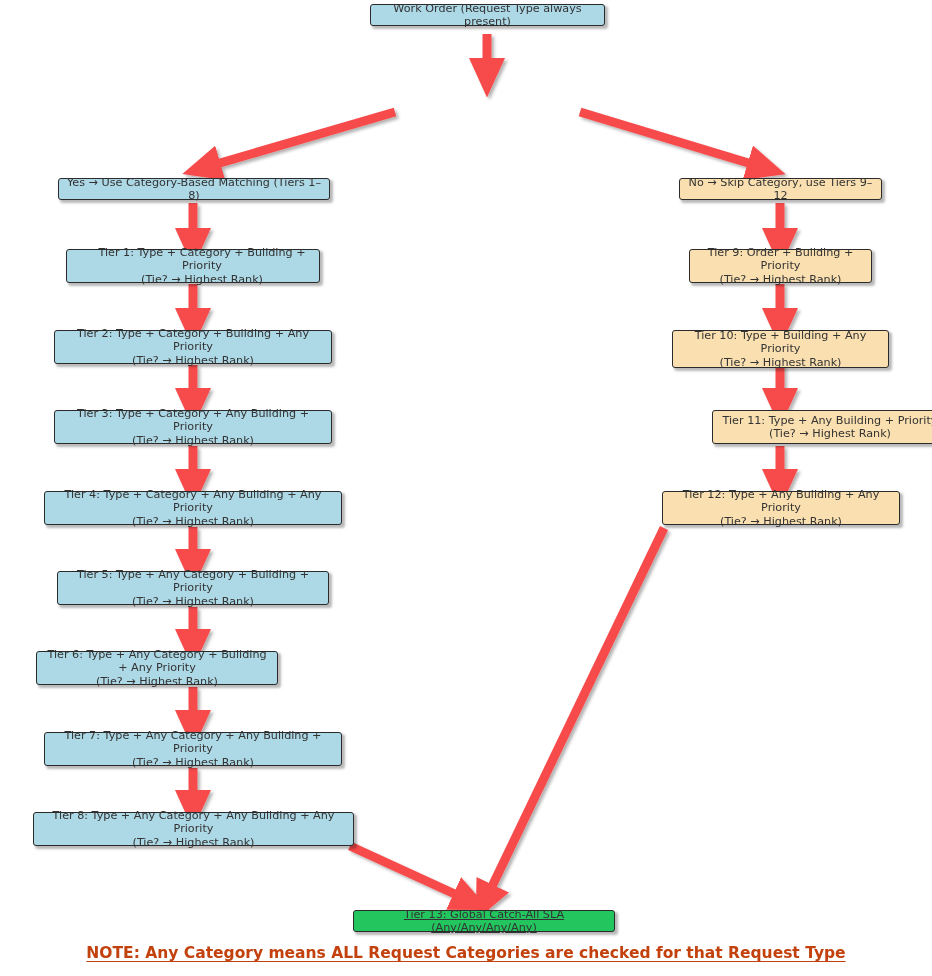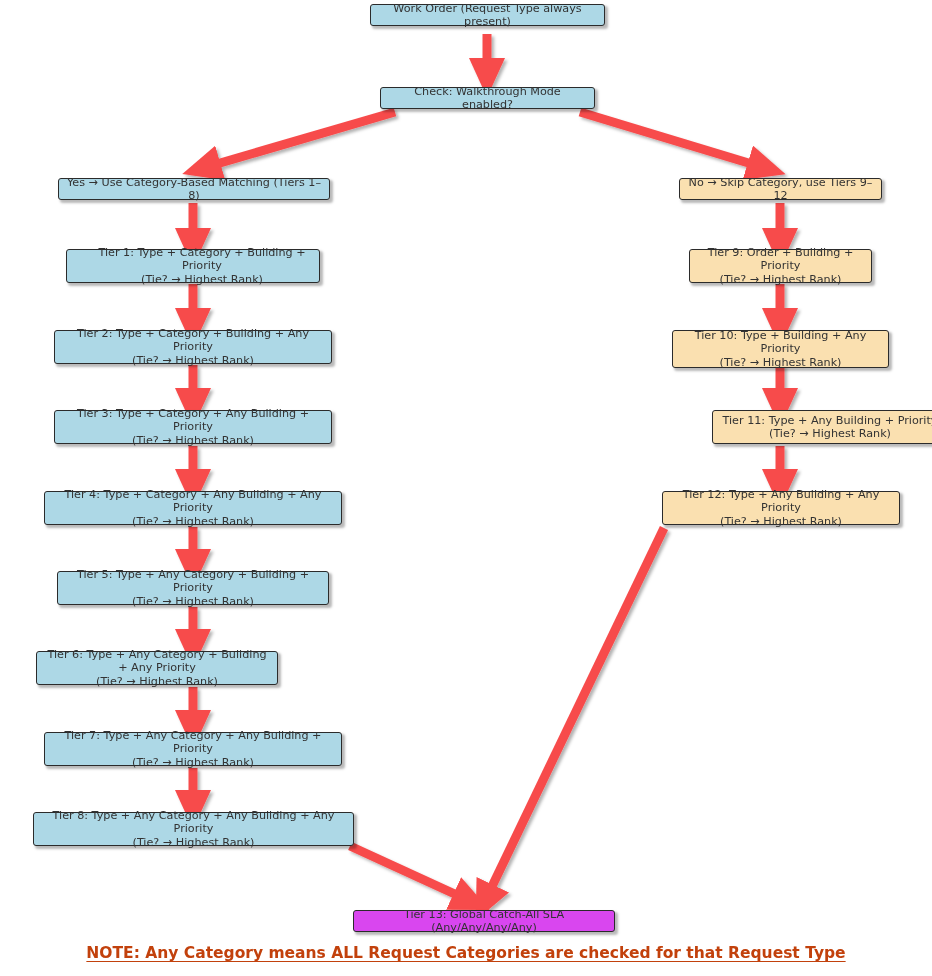--- a/index.html
+++ b/index.html
@@ -37,21 +37,21 @@
     color: #333333;
     line-height: 1.18;
     font-size: 11.2px;
     padding: 2px 6px;
     box-shadow: 2.5px 2.5px 2.5px rgba(0,0,0,0.28);
     z-index: 3;
     white-space: pre-line;
   }
   .node.blue   { background: #ADD8E6; }
   .node.orange { background: #FAE0B0; }
-  .node.red    { background: #d946ef; }
+  .node.red    { background: #22c55e; text-decoration: underline; }
 
   .note {
     position: absolute;
     left: 0;
     top: 944px;
     width: 932px;
     text-align: center;
     font-family: "DejaVu Sans", sans-serif;
     font-weight: bold;
     font-size: 15.5px;
@@ -97,21 +97,20 @@
       <line x1="780" y1="365" x2="780" y2="406"></line>
       <line x1="780" y1="446" x2="780" y2="487"></line>
 
       <line x1="350" y1="846" x2="470" y2="901"></line>
       <line x1="664" y1="528" x2="485" y2="901"></line>
     </g>
   </svg>
 
   <div class="node blue" style="left:370px; top:4px; width:235px; height:22px;">Work Order (Request Type always present)</div>
 
-  <div class="node blue" style="left:380px; top:87px; width:215px; height:22px;">Check: Walkthrough Mode enabled?</div>
 
   <div class="node blue" style="left:58px; top:178px; width:272px; height:22px;">Yes → Use Category-Based Matching (Tiers 1–8)</div>
 
   <div class="node orange" style="left:679px; top:178px; width:203px; height:22px;">No → Skip Category, use Tiers 9–12</div>
 
   <div class="node blue" style="left:66px; top:249px; width:254px; height:34px;padding-left:24px;">Tier 1: Type + Category + Building + Priority
 (Tie? → Highest Rank)</div>
 
   <div class="node blue" style="left:54px; top:330px; width:278px; height:34px;">Tier 2: Type + Category + Building + Any Priority
 (Tie? → Highest Rank)</div>

